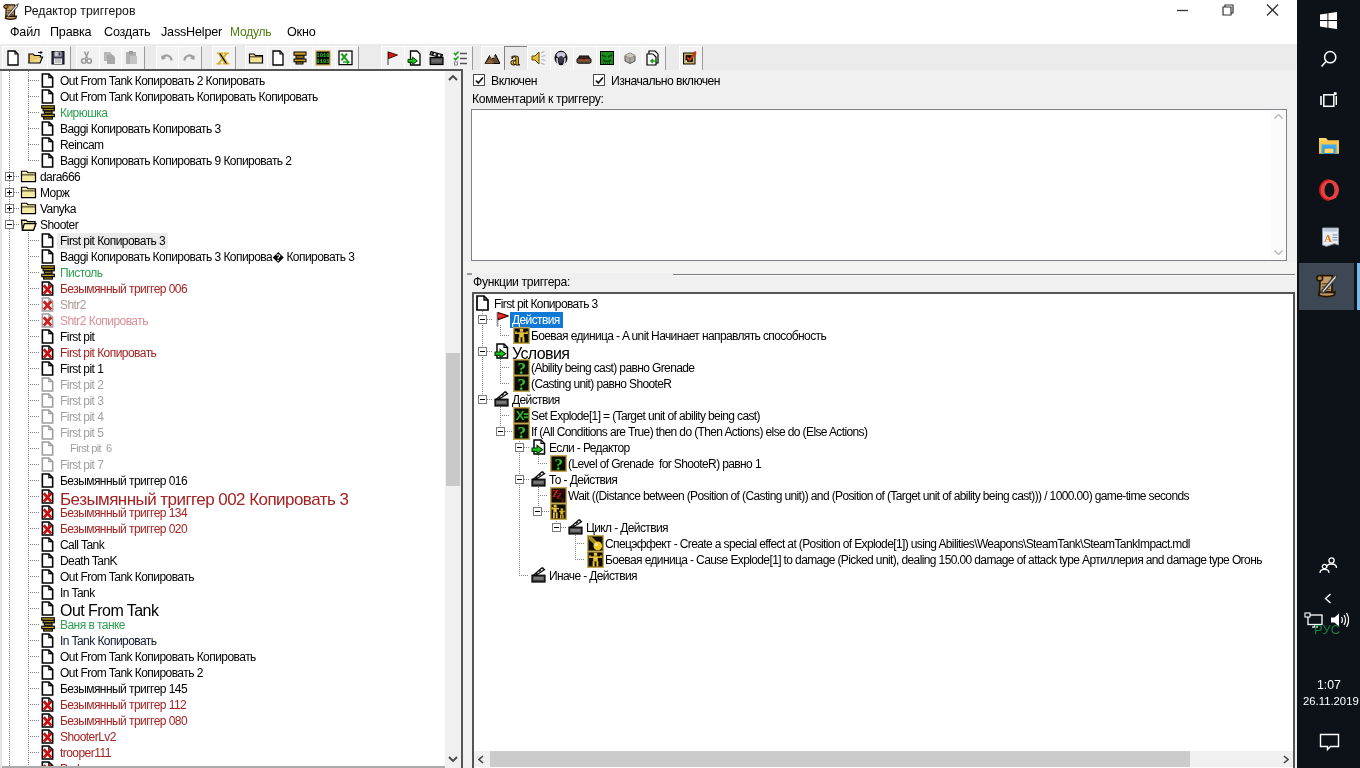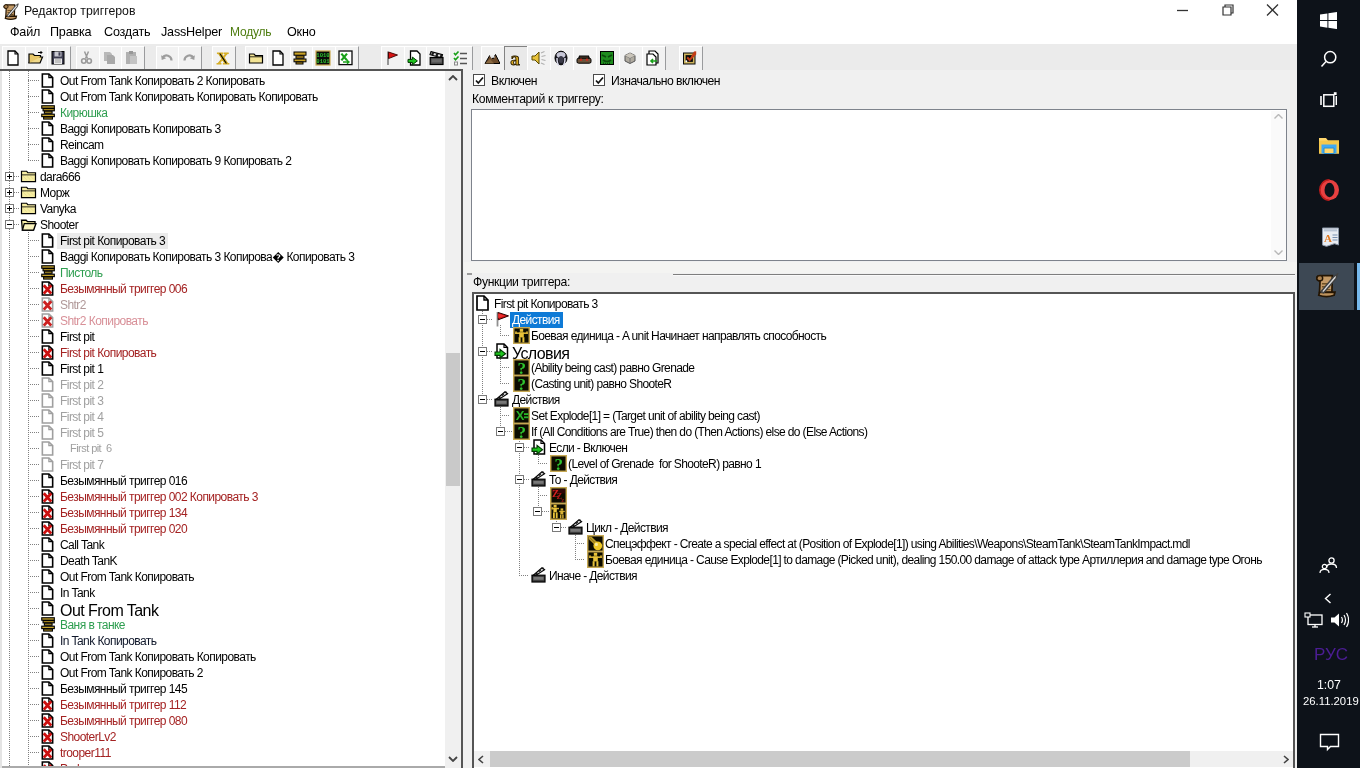--- a/index.html
+++ b/index.html
@@ -475,21 +475,21 @@
 <div class="txt" style="left:60px;top:459px;font-size:12px;color:#a0a0a0;letter-spacing:-0.55px;">First pit 7</div>
 <div class="hdot" style="left:28px;top:480px;width:11px"></div>
 <svg class="abs" style="left:41px;top:473px" width="13" height="15">
     <use href="#i-doc"></use>
   </svg>
 <div class="txt" style="left:60px;top:475px;font-size:12px;color:#000;letter-spacing:-0.55px;">Безымянный триггер 016</div>
 <div class="hdot" style="left:28px;top:496px;width:11px"></div>
 <svg class="abs" style="left:41px;top:489px" width="13" height="15">
     <use href="#i-docx"></use>
   </svg>
-<div class="txt" style="left:60px;top:491px;font-size:12px;color:#a42222;letter-spacing:-0.55px;">Безымянный триггер 002 Копировать 3</div>
+<div class="txt" style="left:60px;top:491px;font-size:17px;color:#a42222;letter-spacing:-0.55px;">Безымянный триггер 002 Копировать 3</div>
 <div class="hdot" style="left:28px;top:512px;width:11px"></div>
 <svg class="abs" style="left:41px;top:505px" width="13" height="15">
     <use href="#i-docx"></use>
   </svg>
 <div class="txt" style="left:60px;top:507px;font-size:12px;color:#a42222;letter-spacing:-0.55px;">Безымянный триггер 134</div>
 <div class="hdot" style="left:28px;top:528px;width:11px"></div>
 <svg class="abs" style="left:41px;top:521px" width="13" height="15">
     <use href="#i-docx"></use>
   </svg>
 <div class="txt" style="left:60px;top:523px;font-size:12px;color:#a42222;letter-spacing:-0.55px;">Безымянный триггер 020</div>
@@ -656,34 +656,35 @@
     <div class="hdot" style="left:31px;top:137px;width:7px"></div>
     <svg class="abs" style="left:39px;top:128.5px" width="17" height="17">
       <use href="#i-q"></use>
     </svg>
     <div class="txt" style="left:57px;top:132px;font-size:12px;color:#000;letter-spacing:-0.62px;">If (All Conditions are True) then do (Then Actions) else do (Else Actions)</div>
     <div class="expander" style="left:41px;top:149px"></div>
     <div class="hdot" style="left:50px;top:153px;width:6px"></div>
     <svg class="abs" style="left:57px;top:145px" width="16" height="16">
       <use href="#i-cond"></use>
     </svg>
-    <div class="txt" style="left:75px;top:148px;font-size:12px;color:#000;letter-spacing:-0.62px;">Если - Включен</div>
+    <div class="txt" style="left:75px;top:148px;font-size:12px;color:#000;letter-spacing:-0.62px;">Если - Редактор</div>
     <svg class="abs" style="left:76px;top:160.5px" width="17" height="17">
       <use href="#i-q"></use>
     </svg>
     <div class="txt" style="left:94px;top:164px;font-size:12px;color:#000;letter-spacing:-0.62px;">(Level of Grenade  for ShooteR) равно 1</div>
     <div class="expander" style="left:41px;top:181px"></div>
     <div class="hdot" style="left:50px;top:185px;width:6px"></div>
     <svg class="abs" style="left:57px;top:177px" width="16" height="16">
       <use href="#i-clap"></use>
     </svg>
     <div class="txt" style="left:75px;top:180px;font-size:12px;color:#000;letter-spacing:-0.62px;">То - Действия</div>
     <svg class="abs" style="left:76px;top:192.5px" width="17" height="17">
       <use href="#i-wait"></use>
     </svg>
+    <div class="txt" style="left:94px;top:196px;font-size:12px;color:#000;letter-spacing:-0.62px;">Wait ((Distance between (Position of (Casting unit)) and (Position of (Target unit of ability being cast))) / 1000.00) game-time seconds</div>
     <div class="expander" style="left:59px;top:213px"></div>
     <div class="hdot" style="left:68px;top:217px;width:7px"></div>
     <svg class="abs" style="left:76px;top:208.5px" width="17" height="17">
       <use href="#i-grp"></use>
     </svg>
     <div class="expander" style="left:78px;top:229px"></div>
     <div class="hdot" style="left:87px;top:233px;width:6px"></div>
     <svg class="abs" style="left:94px;top:225px" width="16" height="16">
       <use href="#i-clap"></use>
     </svg>
@@ -763,17 +764,17 @@
 <svg class="abs" style="left:1304px;top:612px" width="21" height="17" viewBox="0 0 21 17">
 <rect x="4" y="3" width="14" height="9.5" fill="none" stroke="#fff" stroke-width="1.3"></rect>
 <path d="M8 15 h6" stroke="#fff" stroke-width="1.3"></path>
 <path d="M11 12.5 v2.5" stroke="#fff" stroke-width="1.3"></path>
 <rect x="1" y="1" width="5" height="4" fill="#0d1219" stroke="#fff" stroke-width="1.1"></rect>
 </svg>
 <svg class="abs" style="left:1330px;top:611px" width="19" height="18" viewBox="0 0 19 18">
 <path d="M1 6.5 h3.5 L9 2.5 v13 L4.5 11.5 H1 z" fill="#fff"></path>
 <path d="M11.5 6 q1.8 3 0 6 M14 4 q3 5 0 10 M16.5 2 q4.2 7 0 14" stroke="#fff" stroke-width="1.2" fill="none"></path>
 </svg>
-<div class="txt" style="left:1314px;top:646px;font-size:17px;color:#4c1d95;">РУС</div>
+<div class="txt" style="left:1314px;top:623px;font-size:13px;color:#15803d;">РУС</div>
 <div class="txt" style="left:1317px;top:679px;font-size:12.3px;color:#fff;">1:07</div>
 <div class="txt" style="left:1303px;top:696px;font-size:11.3px;color:#fff;">26.11.2019</div>
 <svg class="abs" style="left:1319px;top:733px" width="21" height="19" viewBox="0 0 21 19">
 <path d="M1.5 1.5 h18 v12 h-8 l-3 3 v-3 h-7 z" fill="none" stroke="#fff" stroke-width="1.4"></path>
 </svg>
 </body></html>

